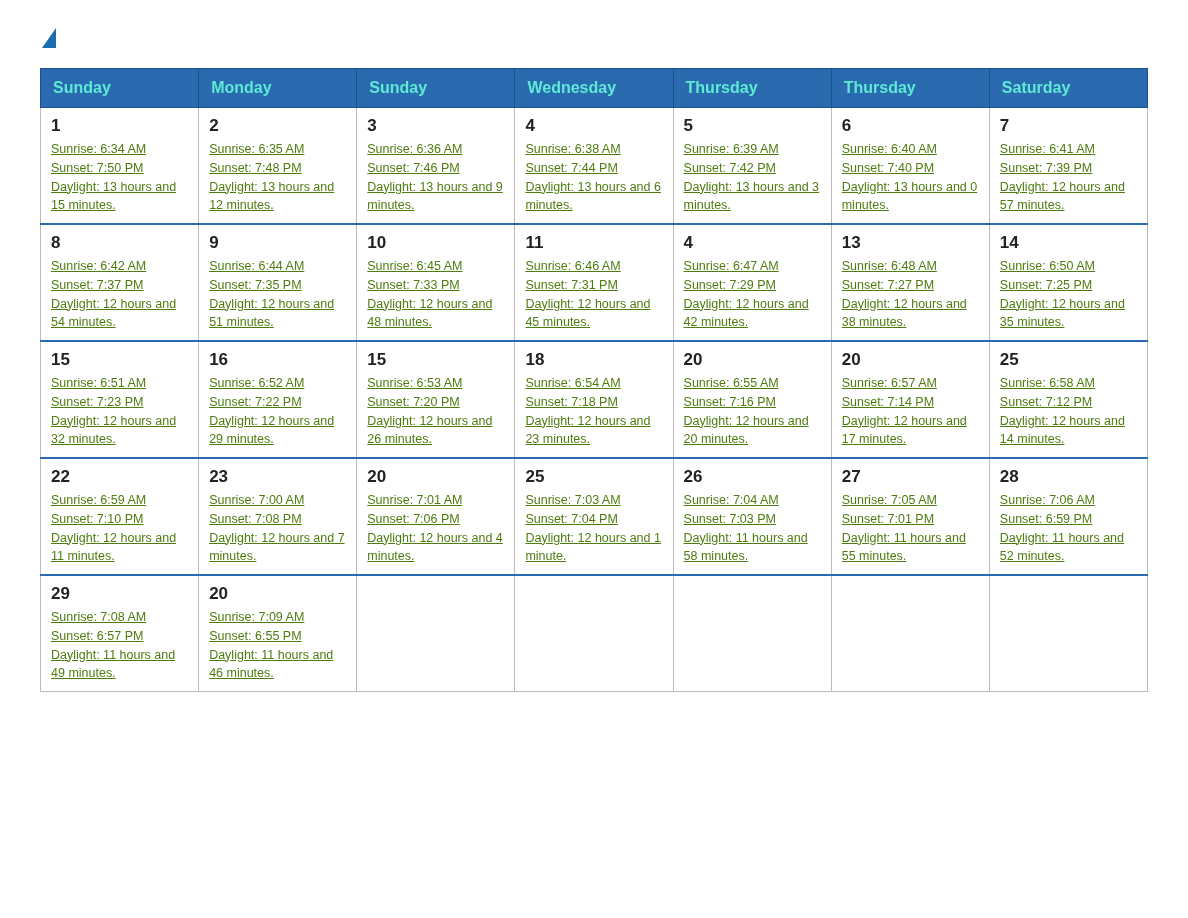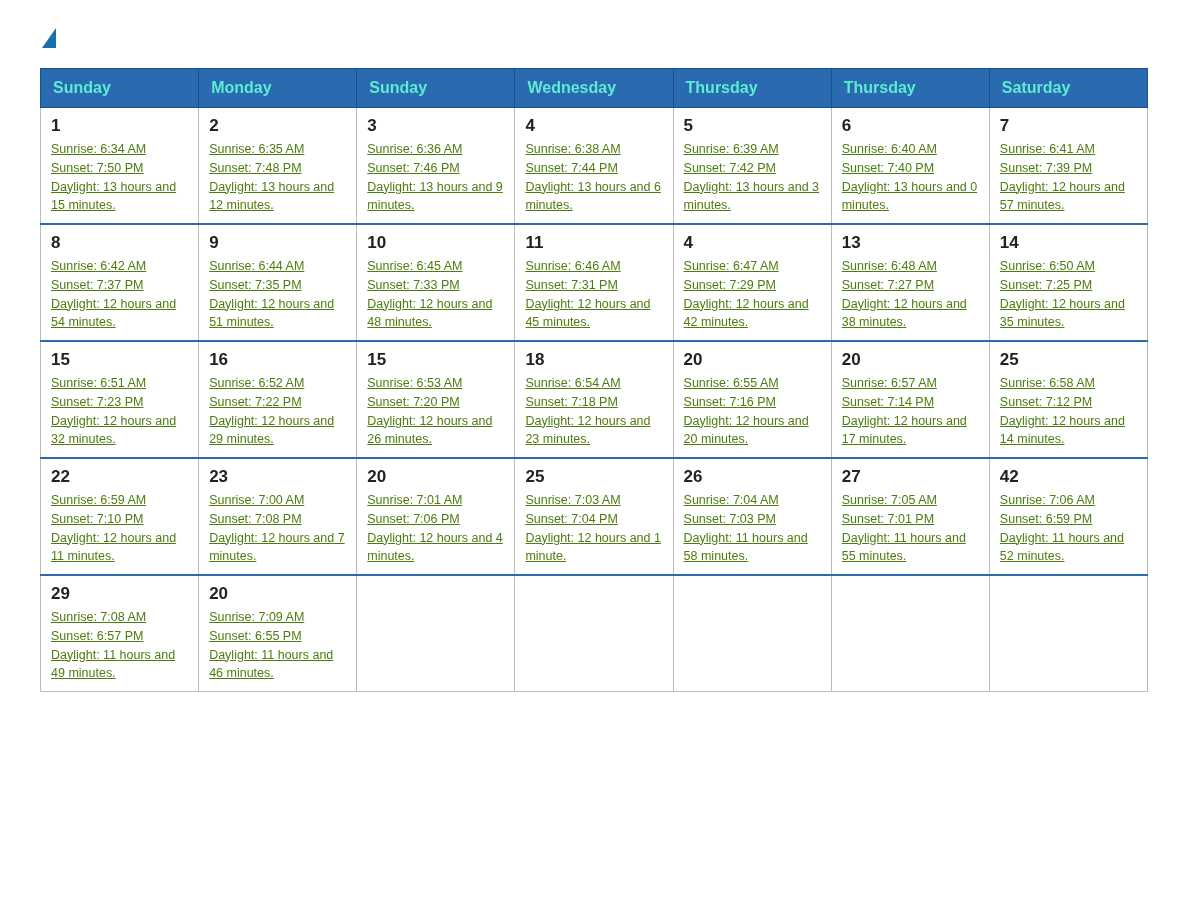--- a/index.html
+++ b/index.html
@@ -233,21 +233,21 @@
         </td>
         <td>
           <div class="day-number">26</div>
           <div class="day-info">Sunrise: 7:04 AM<br>Sunset: 7:03 PM<br>Daylight: 11 hours and 58 minutes.</div>
         </td>
         <td>
           <div class="day-number">27</div>
           <div class="day-info">Sunrise: 7:05 AM<br>Sunset: 7:01 PM<br>Daylight: 11 hours and 55 minutes.</div>
         </td>
         <td>
-          <div class="day-number">42</div>
+          <div class="day-number">28</div>
           <div class="day-info">Sunrise: 7:06 AM<br>Sunset: 6:59 PM<br>Daylight: 11 hours and 52 minutes.</div>
         </td>
       </tr>
       <tr class="row-divider">
         <td>
           <div class="day-number">29</div>
           <div class="day-info">Sunrise: 7:08 AM<br>Sunset: 6:57 PM<br>Daylight: 11 hours and 49 minutes.</div>
         </td>
         <td>
           <div class="day-number">20</div>

